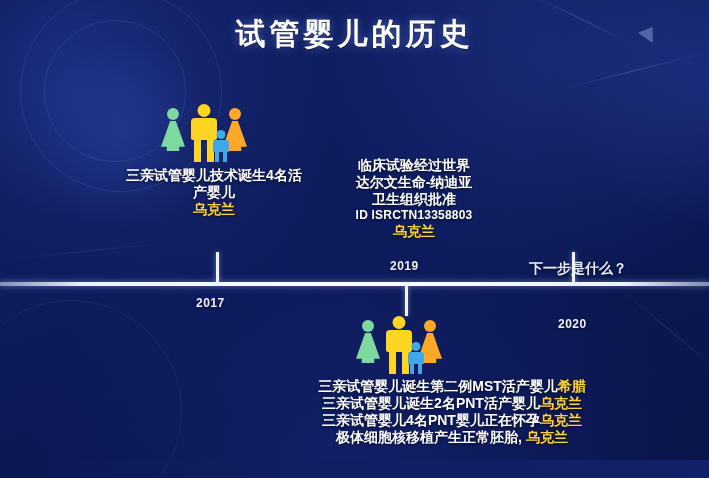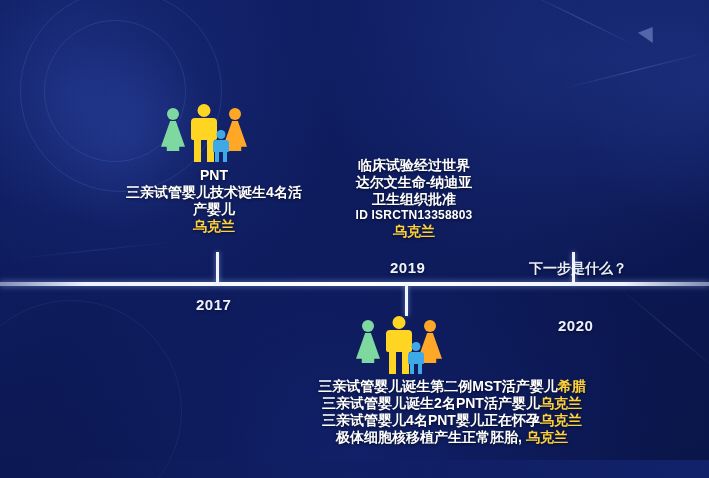--- a/index.html
+++ b/index.html
@@ -91,21 +91,21 @@
   .tick {
     position: absolute;
     width: 3px;
     background: #f2f5ff;
     box-shadow: 0 0 5px rgba(170,200,255,0.6);
   }
   .tick-up   { top: 252px; height: 32px; }
   .tick-down { top: 284px; height: 32px; }
   .year {
     position: absolute;
-    font-size: 15px;
+    font-size: 12px;
     font-weight: 700;
     color: #eef1ff;
     letter-spacing: 0.5px;
     text-shadow: 0 1px 3px rgba(0,0,0,0.55);
   }
 
   
   .people { position: absolute; }
   .fig { position: absolute; }
   .fig .head {
@@ -169,20 +169,21 @@
     <div class="arc" style="left:596px; top:-74px; width:212px; height:212px; transform:rotate(6deg); border-color:rgba(150,178,255,0.18); border-left-color:transparent; border-bottom-color:transparent;"></div>
     <div class="tickring" style="left:532px; top:-132px; width:320px; height:320px; transform:rotate(24deg);"></div>
     <div class="tri" style="left:640px; top:26px; transform:rotate(34deg);"></div>
 
     <div class="streak" style="left:520px; top:18px; width:120px; transform:rotate(26deg);"></div>
     <div class="streak" style="left:560px; top:70px; width:150px; transform:rotate(-14deg);"></div>
     <div class="streak" style="left:600px; top:330px; width:140px; transform:rotate(40deg); opacity:.6;"></div>
     <div class="streak" style="left:8px; top:250px; width:170px; transform:rotate(-6deg); opacity:.45;"></div>
   </div>
 
+  <div class="title">试管婴儿的历史</div>
 
   <div class="people" style="left:158px; top:100px; width:96px; height:62px;">
 
     <div class="fig" style="left:2px; top:8px; width:26px; height:54px;">
       <div class="head" style="width:12px; height:12px; background:#7ed9a0;"></div>
       <div class="body" style="top:13px; height:41px;">
         <div style="position:absolute; left:50%; transform:translateX(-50%); top:0; width:0; height:0;
                     border-left:13px solid transparent; border-right:13px solid transparent;
                     border-top:0;"></div>
         <div style="position:absolute; left:50%; transform:translateX(-50%); top:0; width:24px; height:30px;
@@ -213,21 +214,20 @@
       <div class="body" style="top:10px; height:22px;">
         <div style="position:absolute; left:50%; transform:translateX(-50%); top:0; width:16px; height:12px;
                     background:#3fa9e8; border-radius:3px 3px 1px 1px;"></div>
         <div style="position:absolute; left:3px; top:12px; width:4px; height:10px; background:#3fa9e8;"></div>
         <div style="position:absolute; right:3px; top:12px; width:4px; height:10px; background:#3fa9e8;"></div>
       </div>
     </div>
   </div>
 
   <div class="tblock left-block" style="left:98px; top:167px; width:232px;">
-    <span class="ln">PNT</span>
     <span class="ln">三亲试管婴儿技术诞生4名活</span>
     <span class="ln">产婴儿</span>
     <span class="ln hl">乌克兰</span>
   </div>
 
   <div class="tblock mid-block" style="left:320px; top:157px; width:188px;">
     <span class="ln">临床试验经过世界</span>
     <span class="ln">达尔文生命-纳迪亚</span>
     <span class="ln">卫生组织批准</span>
     <span class="ln small-id">ID ISRCTN13358803</span>

